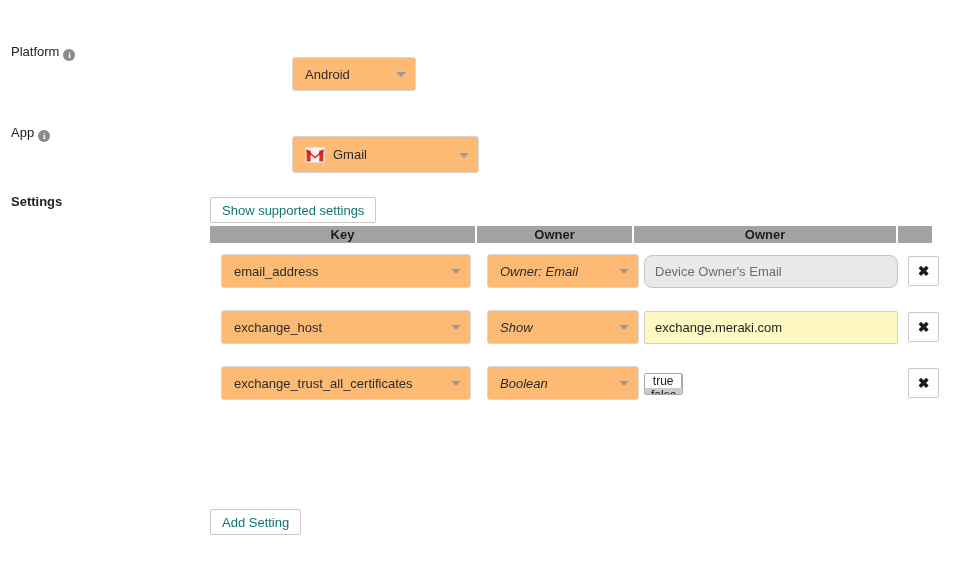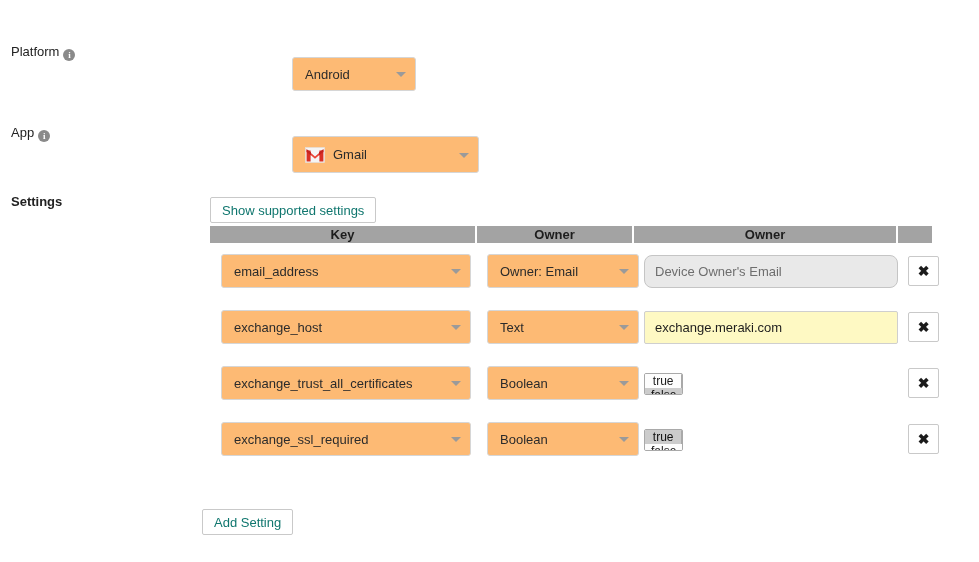--- a/index.html
+++ b/index.html
@@ -70,21 +70,21 @@
   .btn {
     display: inline-flex; align-items: center; justify-content: center;
     border: 1px solid #c9c9c9; background: #fff;
     border-radius: 2px;
     font-size: 13px; color: #0f766e;
     height: 26px; padding: 0 11px;
     cursor: pointer;
     font-family: "Liberation Sans", sans-serif;
   }
   #show-supported-btn { position: absolute; left: 210px; top: 197px; }
-  #add-setting-btn    { position: absolute; left: 202px; top: 509px; }
+  #add-setting-btn    { position: absolute; left: 210px; top: 509px; }
 
   
   .settings-table {
     position: absolute; left: 210px; top: 226px;
     width: 722px;
     border-collapse: collapse;
     table-layout: fixed;
   }
   .settings-table th {
     background: #a3a3a3;
@@ -100,21 +100,21 @@
   .col-key   { width: 266px; }
   .col-type  { width: 157px; }
   .col-value { width: 264px; }
   .col-del   { width: 35px; }
 
   .cell-key   { padding-right: 12px; }
   .cell-type  { padding-right: 4px; }
   .cell-value { padding-right: 8px; }
 
   .cell-key .sel   { width: 250px; }
-  .cell-type .sel  { width: 152px; }
+  .cell-type .sel  { width: 152px; font-style: italic; }
 
   .txt {
     border: 1px solid #cfcfcf;
     border-radius: 2px;
     height: 33px; width: 254px;
     display: flex; align-items: center;
     padding: 0 10px;
     font-size: 13px; color: #1e1e1e;
     background: #fef9c3;
     overflow: hidden; white-space: nowrap;
@@ -233,21 +233,21 @@
         </tr>
         <tr>
           <td class="cell-key">
             <div class="sel">
               <span class="sel-text">exchange_host</span>
               <span class="caret"></span>
             </div>
           </td>
           <td class="cell-type">
             <div class="sel">
-              <span class="sel-text">Text</span>
+              <span class="sel-text">Show</span>
               <span class="caret"></span>
             </div>
           </td>
           <td class="cell-value">
             <div class="txt">exchange.meraki.com</div>
           </td>
           <td>
             <div class="del-btn">
               <span>✖</span>
             </div>
@@ -269,41 +269,18 @@
           <td class="cell-value"><div class="boolgroup">
               <span class="opt">true</span>
               <span class="opt on">false</span>
             </div></td>
           <td>
             <div class="del-btn">
               <span>✖</span>
             </div>
           </td>
         </tr>
-        <tr>
-          <td class="cell-key">
-            <div class="sel">
-              <span class="sel-text">exchange_ssl_required</span>
-              <span class="caret"></span>
-            </div>
-          </td>
-          <td class="cell-type">
-            <div class="sel">
-              <span class="sel-text">Boolean</span>
-              <span class="caret"></span>
-            </div>
-          </td>
-          <td class="cell-value"><div class="boolgroup">
-              <span class="opt on">true</span>
-              <span class="opt">false</span>
-            </div></td>
-          <td>
-            <div class="del-btn">
-              <span>✖</span>
-            </div>
-          </td>
-        </tr>
       </tbody>
   </table>
 
   <div class="btn" id="add-setting-btn">Add Setting</div>
 
 </div>
 
 </body></html>

